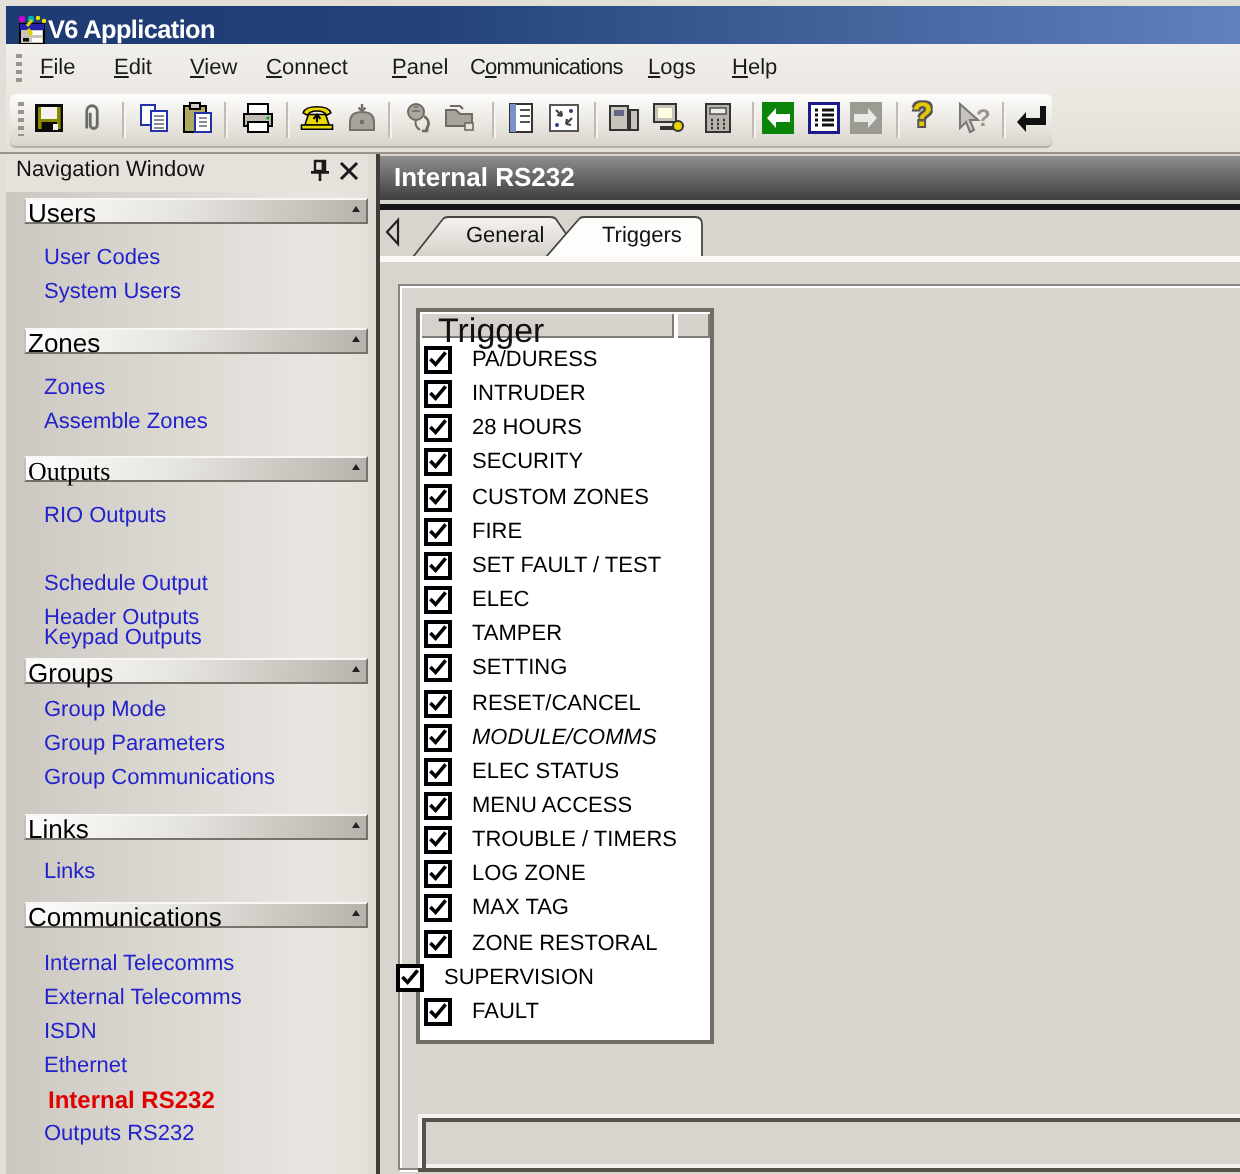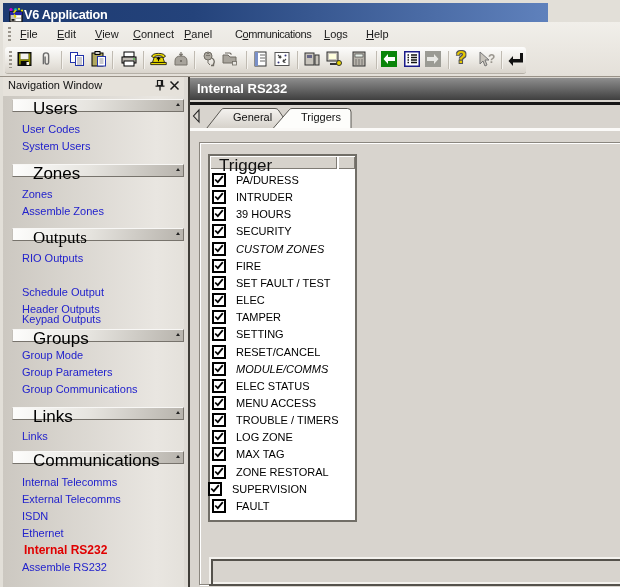--- a/index.html
+++ b/index.html
@@ -1,40 +1,40 @@
 <!DOCTYPE html>
 <html><head>
 <meta charset="utf-8">
 <style>
 * { margin:0; padding:0; box-sizing:border-box; }
 html,body { width:620px; height:587px; overflow:hidden; }
 body { font-family:"Liberation Sans", sans-serif; background:#e2dfd8; position:relative; }
 .abs { position:absolute; }
 #frame { left:0; top:0; width:620px; height:587px; background:#e2dfd8; }
-#titlebar { left:3px; top:3px; width:545px; height:19px;
+#titlebar { left:3px; top:3px; width:617px; height:19px;
   background:linear-gradient(to right,#1d3a71 0%,#24437b 35%,#5f81bc 100%); }
 #titletext { left:21px; top:5px; color:#fff; font-size:12.7px; font-weight:bold; letter-spacing:-0.3px; }
 #appicon { left:5px; top:4px; width:16px; height:16px; }
 #chrome { left:3px; top:22px; width:617px; height:54px; background:linear-gradient(to bottom,#f1efea,#e4e0d9); }
 .menuitem { top:28px; font-size:11px; color:#1a1a1a; }
 .grip { width:3px; background-image:repeating-linear-gradient(to bottom,#9a958c 0,#9a958c 2px,transparent 2px,transparent 4px); }
 #toolband { left:5px; top:47px; width:521px; height:26px; border-radius:3px;
   background:linear-gradient(to bottom,#fdfdfc,#e9e6e0 60%,#d9d4cc);
   box-shadow:0 1px 0 #b5b0a7; }
 .tsep { top:51px; width:1px; height:18px; background:#c0bbb2; box-shadow:1px 0 0 #f5f3ef; }
 .ticon { top:51px; width:16px; height:16px; }
 #hline76 { left:0; top:76px; width:620px; height:1px; background:#999288; }
 #navcap { left:3px; top:77px; width:182px; height:19px; background:#e6e2db; }
 #navcaptext { left:5px; top:2px; font-size:11px; color:#111; }
 #navbody { left:3px; top:96px; width:181px; height:491px;
   background:linear-gradient(to right,#ccc8c1,#e9e6e1 85%,#e4e1db); }
 .secband { left:12px; width:172px; height:13px;
   background:linear-gradient(100deg,#fdfdfc 0%,#e6e4df 45%,#b7b3ac 100%);
   border:1px solid #77736c; border-top-color:#f8f7f5; border-left-color:#c4c0b9; }
-.secband .txt { position:absolute; left:1px; top:-1px; font-size:17px; color:#000;padding-left:19px; }
+.secband .txt { position:absolute; left:1px; top:-1px; font-size:13px; color:#000; }
 .secband .arr { position:absolute; right:3px; top:3px; width:0; height:0;
   border-left:2.5px solid transparent; border-right:2.5px solid transparent; border-bottom:3.5px solid #222; }
 .navlink { left:22px; font-size:11px; color:#2222cc; }
 #splitstrip { left:184px; top:77px; width:4px; height:510px; background:#dedad4; }
 #splitdark { left:188px; top:77px; width:2px; height:510px; background:#403d38; }
 #rpane { left:190px; top:77px; width:430px; height:510px; background:#d8d4ce; }
 #rcap { left:190px; top:78px; width:430px; height:22px;
   background:linear-gradient(to bottom,#8e8e8e,#3f3f3f); }
 #rcaptext { left:7px; top:3px; color:#fff; font-size:13px; font-weight:bold; }
 #blackline { left:190px; top:102px; width:430px; height:3px; background:#161616; }
@@ -76,21 +76,21 @@
     <path d="M5.5 6 L8 3 M6 7.5 L7.5 9.5 L6.5 10.5" stroke="#ddd000" stroke-width="1.6" fill="none"></path>
   </svg>
   <div class="abs" id="titletext">V6 Application</div>
 </div>
 <div class="abs" id="chrome"></div>
 <div class="abs grip" style="left:8px; top:27px; height:16px;"></div>
 <div class="abs menuitem" style="left:20px;"><span class="u">F</span>ile</div>
 <div class="abs menuitem" style="left:57px;"><span class="u">E</span>dit</div>
 <div class="abs menuitem" style="left:95px;"><span class="u">V</span>iew</div>
 <div class="abs menuitem" style="left:133px;"><span class="u">C</span>onnect</div>
-<div class="abs menuitem" style="left:184px;"><span class="u">P</span>anel</div>
+<div class="abs menuitem" style="left:196px;"><span class="u">P</span>anel</div>
 <div class="abs menuitem" style="left:235px; letter-spacing:-0.4px;">C<span class="u">o</span>mmunications</div>
 <div class="abs menuitem" style="left:324px;"><span class="u">L</span>ogs</div>
 <div class="abs menuitem" style="left:366px;"><span class="u">H</span>elp</div>
 <div class="abs" id="toolband"></div>
 <div class="abs grip" style="left:9px; top:51px; height:17px;"></div>
 
 <svg class="abs ticon" style="left:17px; width:15px;" viewBox="0 0 15 15">
   <rect x="0.5" y="0.5" width="14" height="14" fill="#0a0a0a"></rect>
   <rect x="2" y="2" width="1.8" height="11" fill="#8a8a00"></rect>
   <rect x="11.5" y="2" width="1.8" height="11" fill="#8a8a00"></rect>
@@ -246,21 +246,21 @@
 <div class="abs navlink" style="top:430px;">Links</div>
 <div class="abs secband" style="top:451px;">
     <span class="txt">Communications</span>
     <span class="arr"></span>
   </div>
 <div class="abs navlink" style="top:476px;">Internal Telecomms</div>
 <div class="abs navlink" style="top:493px;">External Telecomms</div>
 <div class="abs navlink" style="top:510px;">ISDN</div>
 <div class="abs navlink" style="top:527px;">Ethernet</div>
 <div class="abs navlink" style="top:543px; left:24px; color:#e00000; font-weight:bold; font-size:12px;">Internal RS232</div>
-<div class="abs navlink" style="top:561px;">Assemble RS232</div>
+<div class="abs navlink" style="top:561px;">Outputs RS232</div>
 <div class="abs" id="splitstrip"></div>
 <div class="abs" id="splitdark"></div>
 <div class="abs" id="rpane"></div>
 <div class="abs" id="rcap">
     <div class="abs" id="rcaptext">Internal RS232</div>
   </div>
 <div class="abs" id="blackline"></div>
 <svg class="abs" id="tabrow" viewBox="0 0 430 26">
   <defs>
     <linearGradient id="gtab" x1="0" y1="0" x2="0" y2="1">
@@ -297,31 +297,31 @@
         </svg>
       </span>
       <span class="rowtxt">INTRUDER</span>
     </div>
 <div class="abs row" style="left:210px; top:205.3px;">
       <span class="cb">
         <svg width="10" height="10" viewBox="0 0 10 10">
           <path d="M1.2 4.5 L3.8 7.2 L8.8 1.2" stroke="#000" stroke-width="1.8" fill="none"></path>
         </svg>
       </span>
-      <span class="rowtxt">39 HOURS</span>
+      <span class="rowtxt">28 HOURS</span>
     </div>
 <div class="abs row" style="left:210px; top:222.45px;">
       <span class="cb">
         <svg width="10" height="10" viewBox="0 0 10 10">
           <path d="M1.2 4.5 L3.8 7.2 L8.8 1.2" stroke="#000" stroke-width="1.8" fill="none"></path>
         </svg>
       </span>
       <span class="rowtxt">SECURITY</span>
     </div>
-<div class="abs row" style="left:210px; top:239.6px;font-style:italic;">
+<div class="abs row" style="left:210px; top:239.6px;">
       <span class="cb">
         <svg width="10" height="10" viewBox="0 0 10 10">
           <path d="M1.2 4.5 L3.8 7.2 L8.8 1.2" stroke="#000" stroke-width="1.8" fill="none"></path>
         </svg>
       </span>
       <span class="rowtxt">CUSTOM ZONES</span>
     </div>
 <div class="abs row" style="left:210px; top:256.75px;">
       <span class="cb">
         <svg width="10" height="10" viewBox="0 0 10 10">
@@ -419,21 +419,21 @@
       <span class="rowtxt">MAX TAG</span>
     </div>
 <div class="abs row" style="left:210px; top:462.55px;">
       <span class="cb">
         <svg width="10" height="10" viewBox="0 0 10 10">
           <path d="M1.2 4.5 L3.8 7.2 L8.8 1.2" stroke="#000" stroke-width="1.8" fill="none"></path>
         </svg>
       </span>
       <span class="rowtxt">ZONE RESTORAL</span>
     </div>
-<div class="abs row" style="left:206px; top:479.7px;">
+<div class="abs row" style="left:196px; top:479.7px;">
       <span class="cb">
         <svg width="10" height="10" viewBox="0 0 10 10">
           <path d="M1.2 4.5 L3.8 7.2 L8.8 1.2" stroke="#000" stroke-width="1.8" fill="none"></path>
         </svg>
       </span>
       <span class="rowtxt">SUPERVISION</span>
     </div>
 <div class="abs row" style="left:210px; top:496.85px;">
       <span class="cb">
         <svg width="10" height="10" viewBox="0 0 10 10">

